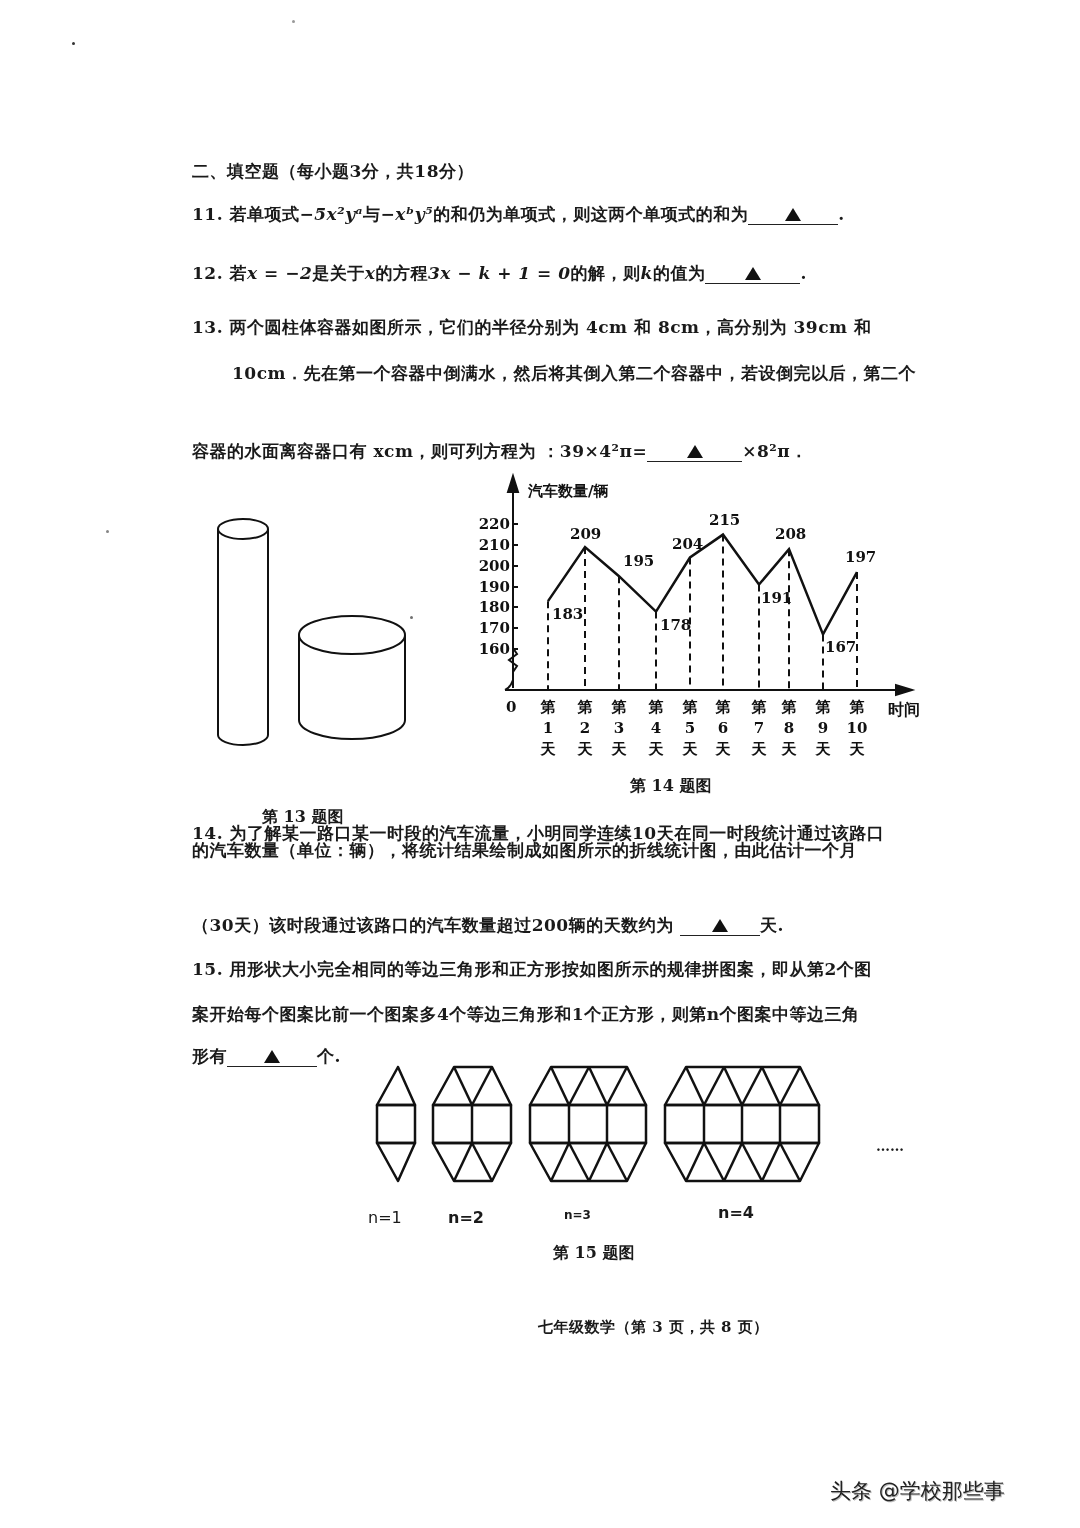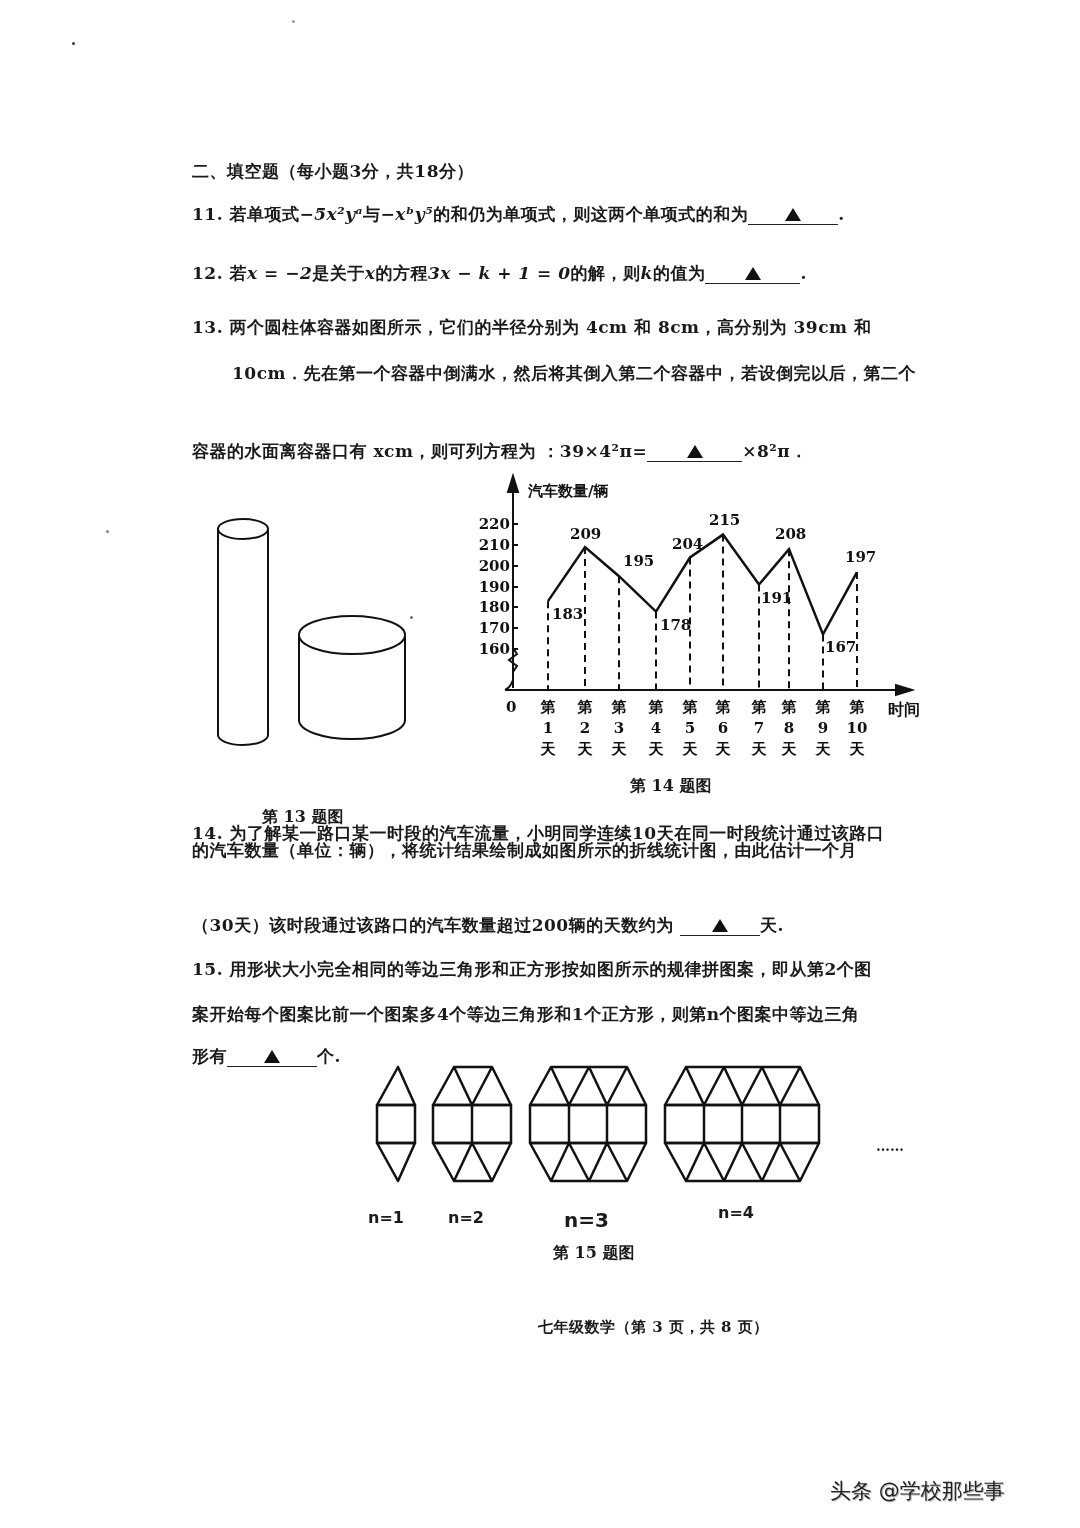--- a/index.html
+++ b/index.html
@@ -206,23 +206,23 @@
         <line x1="59" y1="126" x2="39" y2="88"></line>
       <line x1="59" y1="126" x2="77" y2="88"></line>
         <line x1="97" y1="126" x2="77" y2="88"></line>
       <line x1="97" y1="126" x2="115" y2="88"></line>
         <line x1="135" y1="126" x2="115" y2="88"></line>
     </g>
   </g>
 </svg>
 <div class="abs" style="left:876px; top:1138px; font-size:14px; font-weight:bold;">……</div>
 
-<div class="abs" style="left:368px; top:1208px; font-size:16px; font-weight:bold; font-family:'DejaVu Sans', sans-serif;">n=1</div>
+<div class="abs" style="left:368px; top:1208px; font-size:16px; font-weight:normal; font-family:'DejaVu Sans', sans-serif;">n=1</div>
 <div class="abs" style="left:448px; top:1208px; font-size:16px; font-weight:bold; font-family:'DejaVu Sans', sans-serif;">n=2</div>
-<div class="abs" style="left:564px; top:1208px; font-size:20px; font-weight:bold; font-family:'DejaVu Sans', sans-serif;">n=3</div>
+<div class="abs" style="left:564px; top:1208px; font-size:12px; font-weight:bold; font-family:'DejaVu Sans', sans-serif;">n=3</div>
 <div class="abs" style="left:718px; top:1203px; font-size:16px; font-weight:bold; font-family:'DejaVu Sans', sans-serif;">n=4</div>
 <div class="caption" style="left:540px; top:1243px;margin-left:13px;">第 15 题图</div>
 
 <div class="footer">七年级数学（第 3 页，共 8 页）</div>
 
 <div class="dot" style="left:72px; top:42px;"></div>
 <div class="dot" style="left:292px; top:20px; opacity:0.5;"></div>
 <div class="dot" style="left:106px; top:530px; opacity:0.6;"></div>
 <div class="dot" style="left:410px; top:616px; opacity:0.7;"></div>
 

